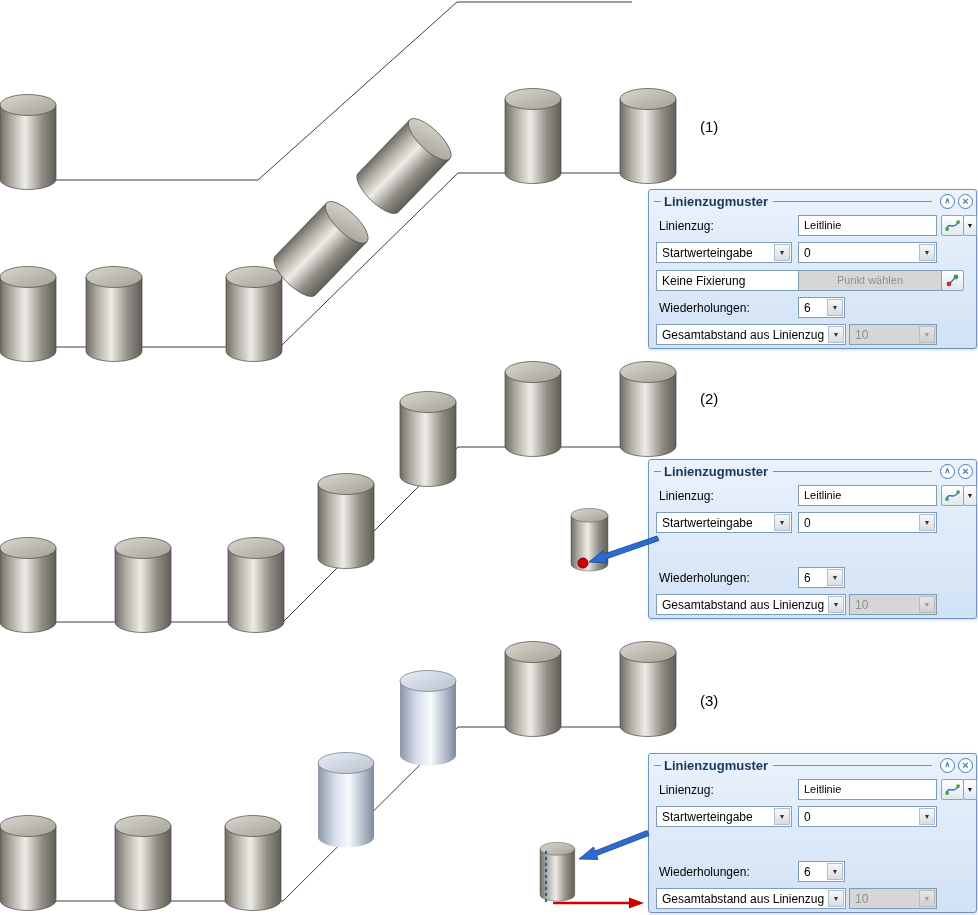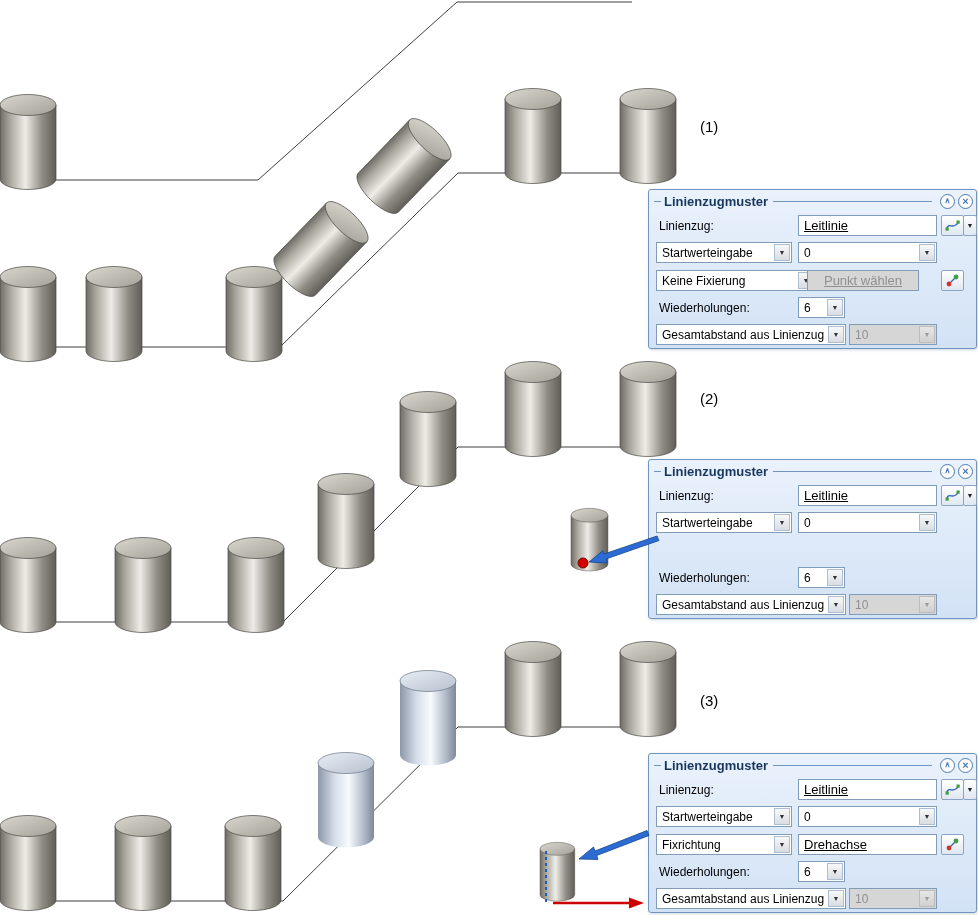--- a/index.html
+++ b/index.html
@@ -29,22 +29,22 @@
     display:flex; align-items:center; justify-content:center; cursor:default;
   }
   .circle-btn .chev { font-size:8px; line-height:8px; font-weight:bold; }
   .circle-btn .xg { font-size:11px; line-height:11px; font-weight:bold; }
 
   .row { position:absolute; left:0; right:0; height:21px; }
   .lbl { position:absolute; top:4px; font-size:12px; color:#000; white-space:nowrap; }
 
   .textbox {
     position:absolute; top:0; height:21px; background:#fff;
-    border:1px solid #7f9db9; font-size:13px; line-height:19px;
-    padding-left:5px; color:#000; white-space:nowrap; overflow:hidden;text-decoration:underline;
+    border:1px solid #7f9db9; font-size:11px; line-height:19px;
+    padding-left:5px; color:#000; white-space:nowrap; overflow:hidden;
   }
   .textbox.disabled { background:#d6d6d6; color:#909090; text-align:center; padding-left:0; }
 
   .combo { position:absolute; top:0; height:21px; background:#fff; border:1px solid #7f9db9; }
   .combo .cval {
     position:absolute; left:5px; right:18px; top:3px; font-size:12px;
     color:#000; white-space:nowrap; overflow:hidden;
   }
   .combo .cbtn {
     position:absolute; top:1px; right:1px; bottom:1px; width:16px;
@@ -192,21 +192,21 @@
         </span>
     </div>
   </div>
   <div class="row" style="top:80px;">
     <div class="combo" style="left:7px; width:160px;">
       <span class="cval">Keine Fixierung</span>
       <span class="cbtn">
           <i>▼</i>
         </span>
     </div>
-    <div class="textbox disabled" style="left:158px; width:112px;">Punkt wählen</div>
+    <div class="textbox disabled" style="left:149px; width:144px;">Punkt wählen</div>
     <div class="icon-btn" style="left:292px; width:23px;">
       <svg width="15" height="15" viewBox="0 0 15 15">
         <path d="M4,11 L11,4" stroke="#2f62b8" stroke-width="1.2"></path>
         <circle cx="4" cy="11" r="2.4" fill="#d03030"></circle>
         <circle cx="11" cy="4" r="2.4" fill="#3ea03e"></circle>
       </svg>
     </div>
   </div>
   <div class="row" style="top:107px;">
     <span class="lbl" style="left:10px;">Wiederholungen:</span>
@@ -331,36 +331,20 @@
           <i>▼</i>
         </span>
     </div>
     <div class="combo" style="left:149px; width:139px;">
       <span class="cval">0</span>
       <span class="cbtn">
           <i>▼</i>
         </span>
     </div>
   </div>
-  <div class="row" style="top:80px;">
-    <div class="combo" style="left:7px; width:136px;">
-      <span class="cval">Fixrichtung</span>
-      <span class="cbtn">
-          <i>▼</i>
-        </span>
-    </div>
-    <div class="textbox" style="left:149px; width:139px;">Drehachse</div>
-    <div class="icon-btn" style="left:292px; width:23px;">
-      <svg width="15" height="15" viewBox="0 0 15 15">
-        <path d="M4,11 L11,4" stroke="#2f62b8" stroke-width="1.2"></path>
-        <circle cx="4" cy="11" r="2.4" fill="#d03030"></circle>
-        <circle cx="11" cy="4" r="2.4" fill="#3ea03e"></circle>
-      </svg>
-    </div>
-  </div>
   <div class="row" style="top:107px;">
     <span class="lbl" style="left:10px;">Wiederholungen:</span>
     <div class="combo" style="left:149px; width:47px;">
       <span class="cval">6</span>
       <span class="cbtn">
           <i>▼</i>
         </span>
     </div>
   </div>
   <div class="row" style="top:134px;">

